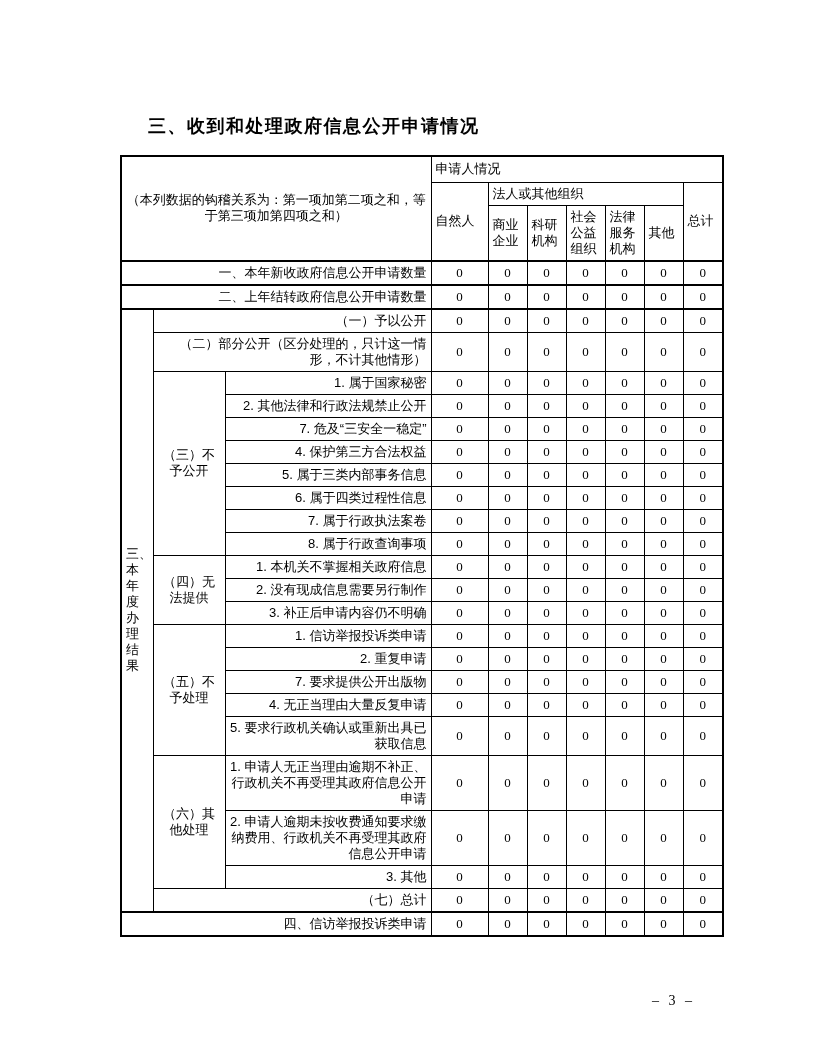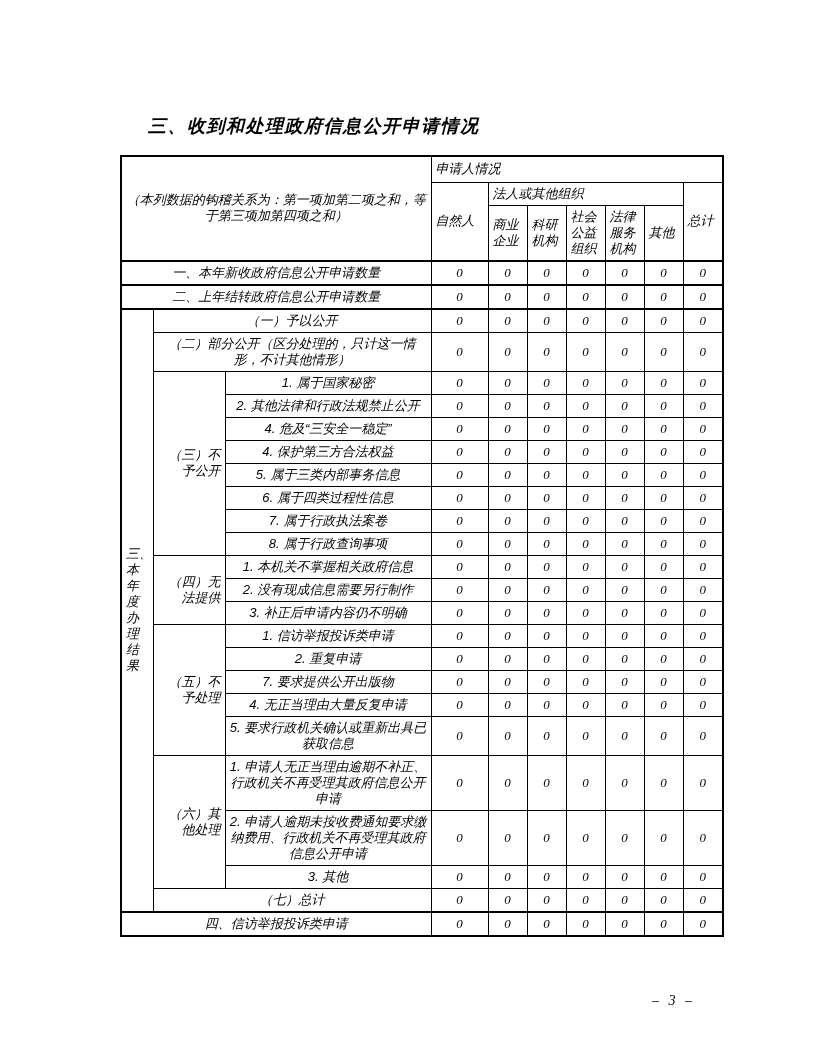--- a/index.html
+++ b/index.html
@@ -8,21 +8,20 @@
     width: 816px; height: 1056px;
     background: #ffffff;
     font-family: "Liberation Sans", "DejaVu Sans", sans-serif;
     color: #000;
   }
   .page {
     position: relative;
     width: 816px; height: 1056px;
     background: #ffffff;
     overflow: hidden;
-    font-style: italic;
   }
   .title {
     position: absolute;
     left: 148px; top: 114px;
     margin: 0;
     font-size: 18px;
     font-weight: bold;
     letter-spacing: 1.5px;
     white-space: nowrap;
   }
@@ -39,22 +38,22 @@
     font-size: 13px;
     line-height: 16px;
     vertical-align: middle;
     padding: 3px 4px;
   }
   tr.h1 { height: 26px; }
   tr.h2 { height: 22px; }
   tr.h3 { height: 52px; }
   td.note { text-align: center; padding: 6px 8px; line-height: 18px; }
   td.hc   { text-align: left; padding: 2px 1px; }
-  td.lbl  { text-align: center; }
-  td.grp  { text-align: right; padding: 3px 5px; }
+  td.lbl  { text-align: right; }
+  td.grp  { text-align: center; padding: 3px 5px; }
   td.sec  { text-align: left; padding: 2px 3px; line-height: 17px; margin-left: 8px; }
   td.v {
     text-align: center;
     font-family: "Liberation Serif", "DejaVu Serif", serif;
     font-size: 13.5px;
   }
   td.bl2, th.bl2 { border-left-width: 2px; }
   tr.bt2 > td { border-top-width: 2px; }
   .pageno {
     position: absolute;
@@ -160,21 +159,21 @@
         <td class="lbl">2. 其他法律和行政法规禁止公开</td>
       <td class="v bl2">0</td>
           <td class="v">0</td>
           <td class="v">0</td>
           <td class="v">0</td>
           <td class="v">0</td>
           <td class="v">0</td>
           <td class="v">0</td>
         </tr>
       <tr>
-        <td class="lbl">4. 危及“三安全一稳定”</td>
+        <td class="lbl">7. 危及“三安全一稳定”</td>
       <td class="v bl2">0</td>
           <td class="v">0</td>
           <td class="v">0</td>
           <td class="v">0</td>
           <td class="v">0</td>
           <td class="v">0</td>
           <td class="v">0</td>
         </tr>
       <tr>
         <td class="lbl">4. 保护第三方合法权益</td>

